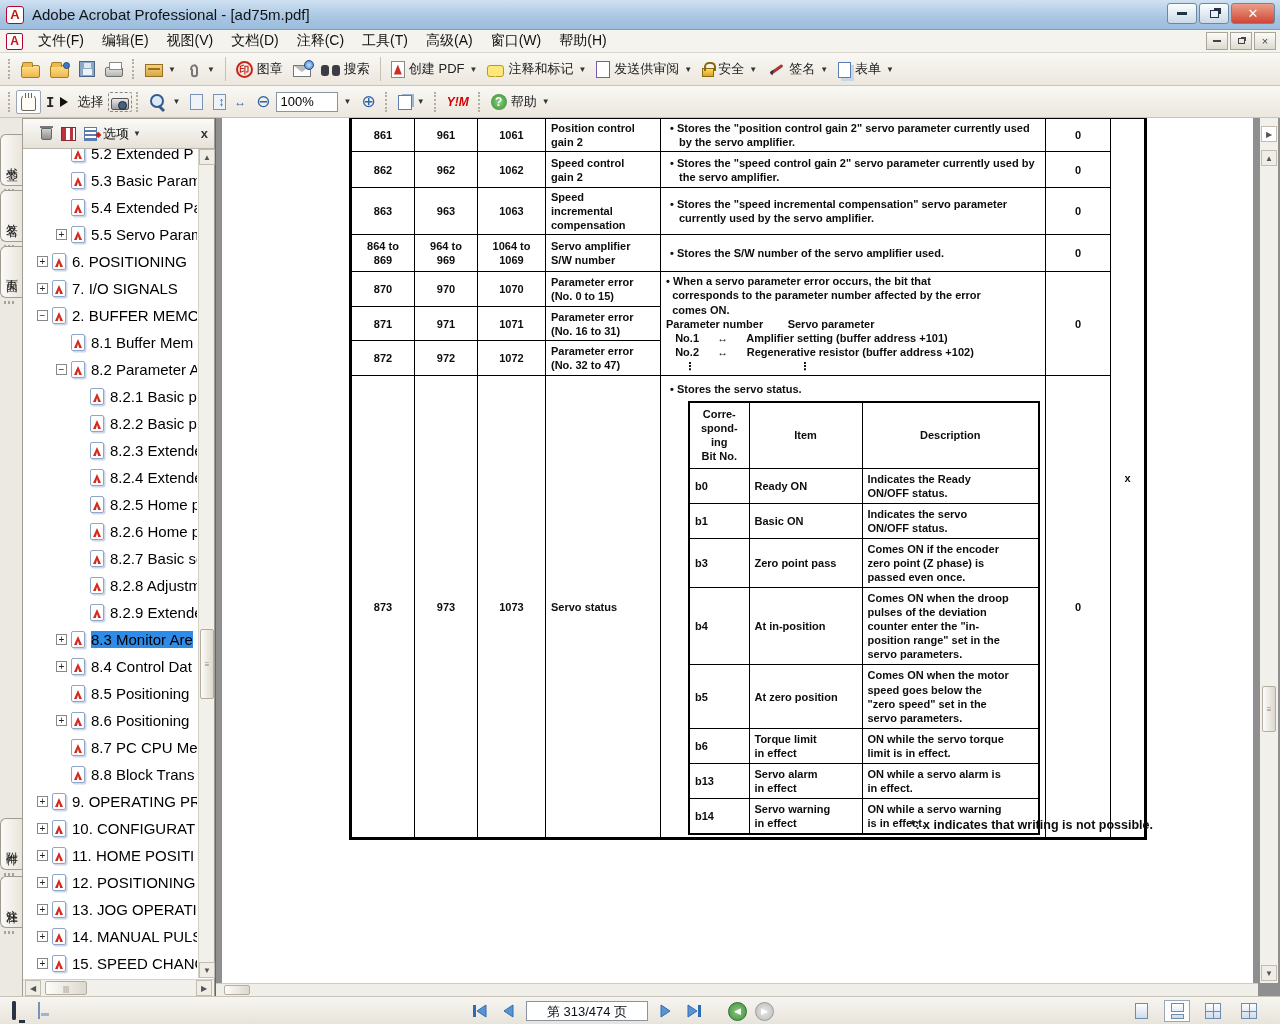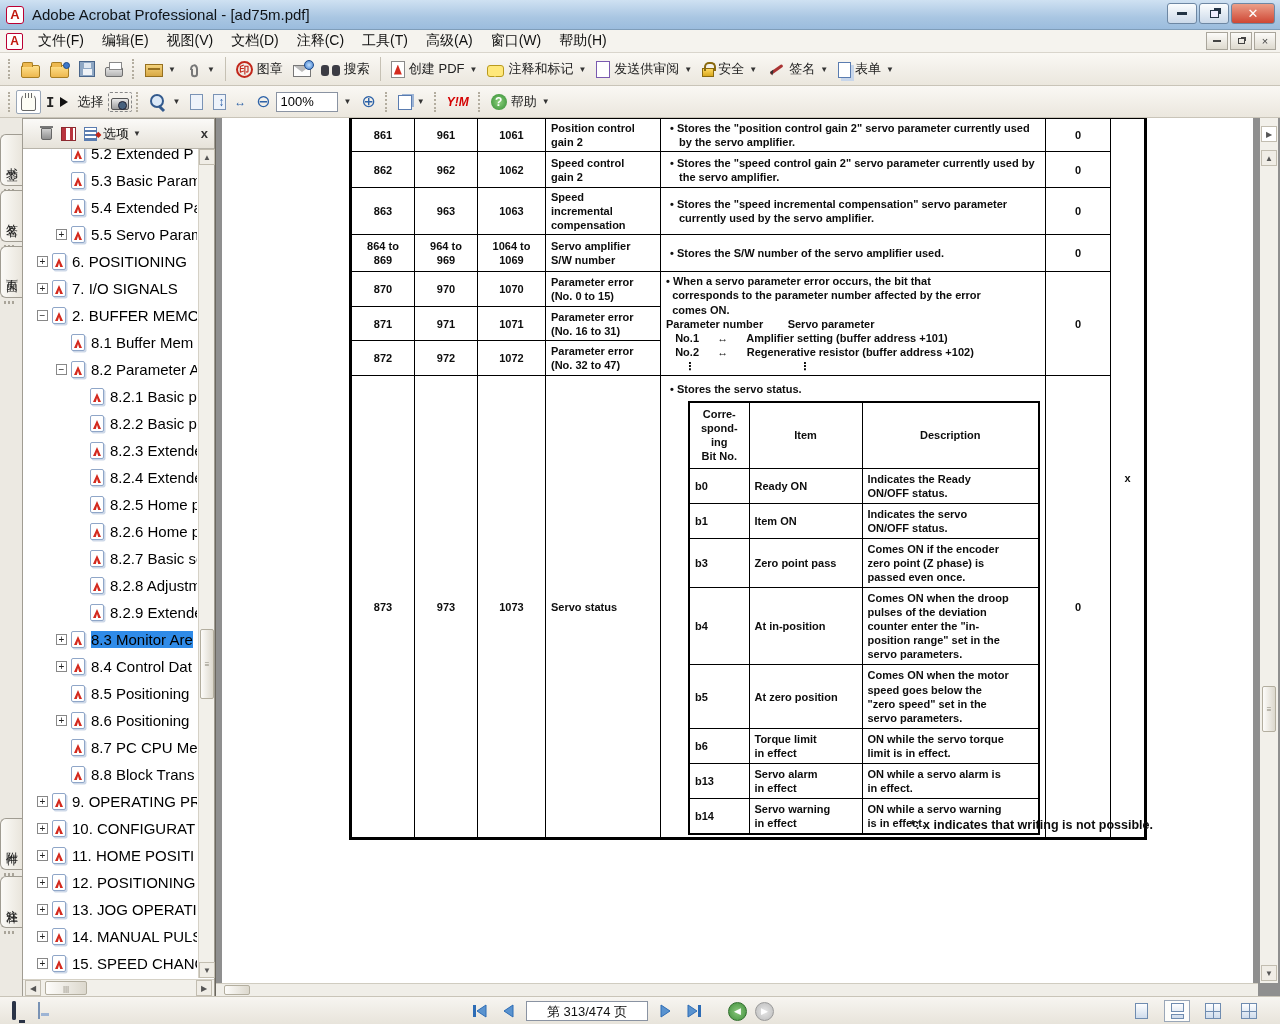--- a/index.html
+++ b/index.html
@@ -680,21 +680,21 @@
                   </thead>
               <tbody>
                     <tr>
                       <td>b0</td>
                       <td>Ready ON</td>
                       <td>Indicates the Ready
 ON/OFF status.</td>
                     </tr>
                     <tr>
                       <td>b1</td>
-                      <td>Item ON</td>
+                      <td>Basic ON</td>
                       <td>Indicates the servo
 ON/OFF status.</td>
                     </tr>
                     <tr>
                       <td>b3</td>
                       <td>Zero point pass</td>
                       <td>Comes ON if the encoder
 zero point (Z phase) is
 passed even once.</td>
                     </tr>

